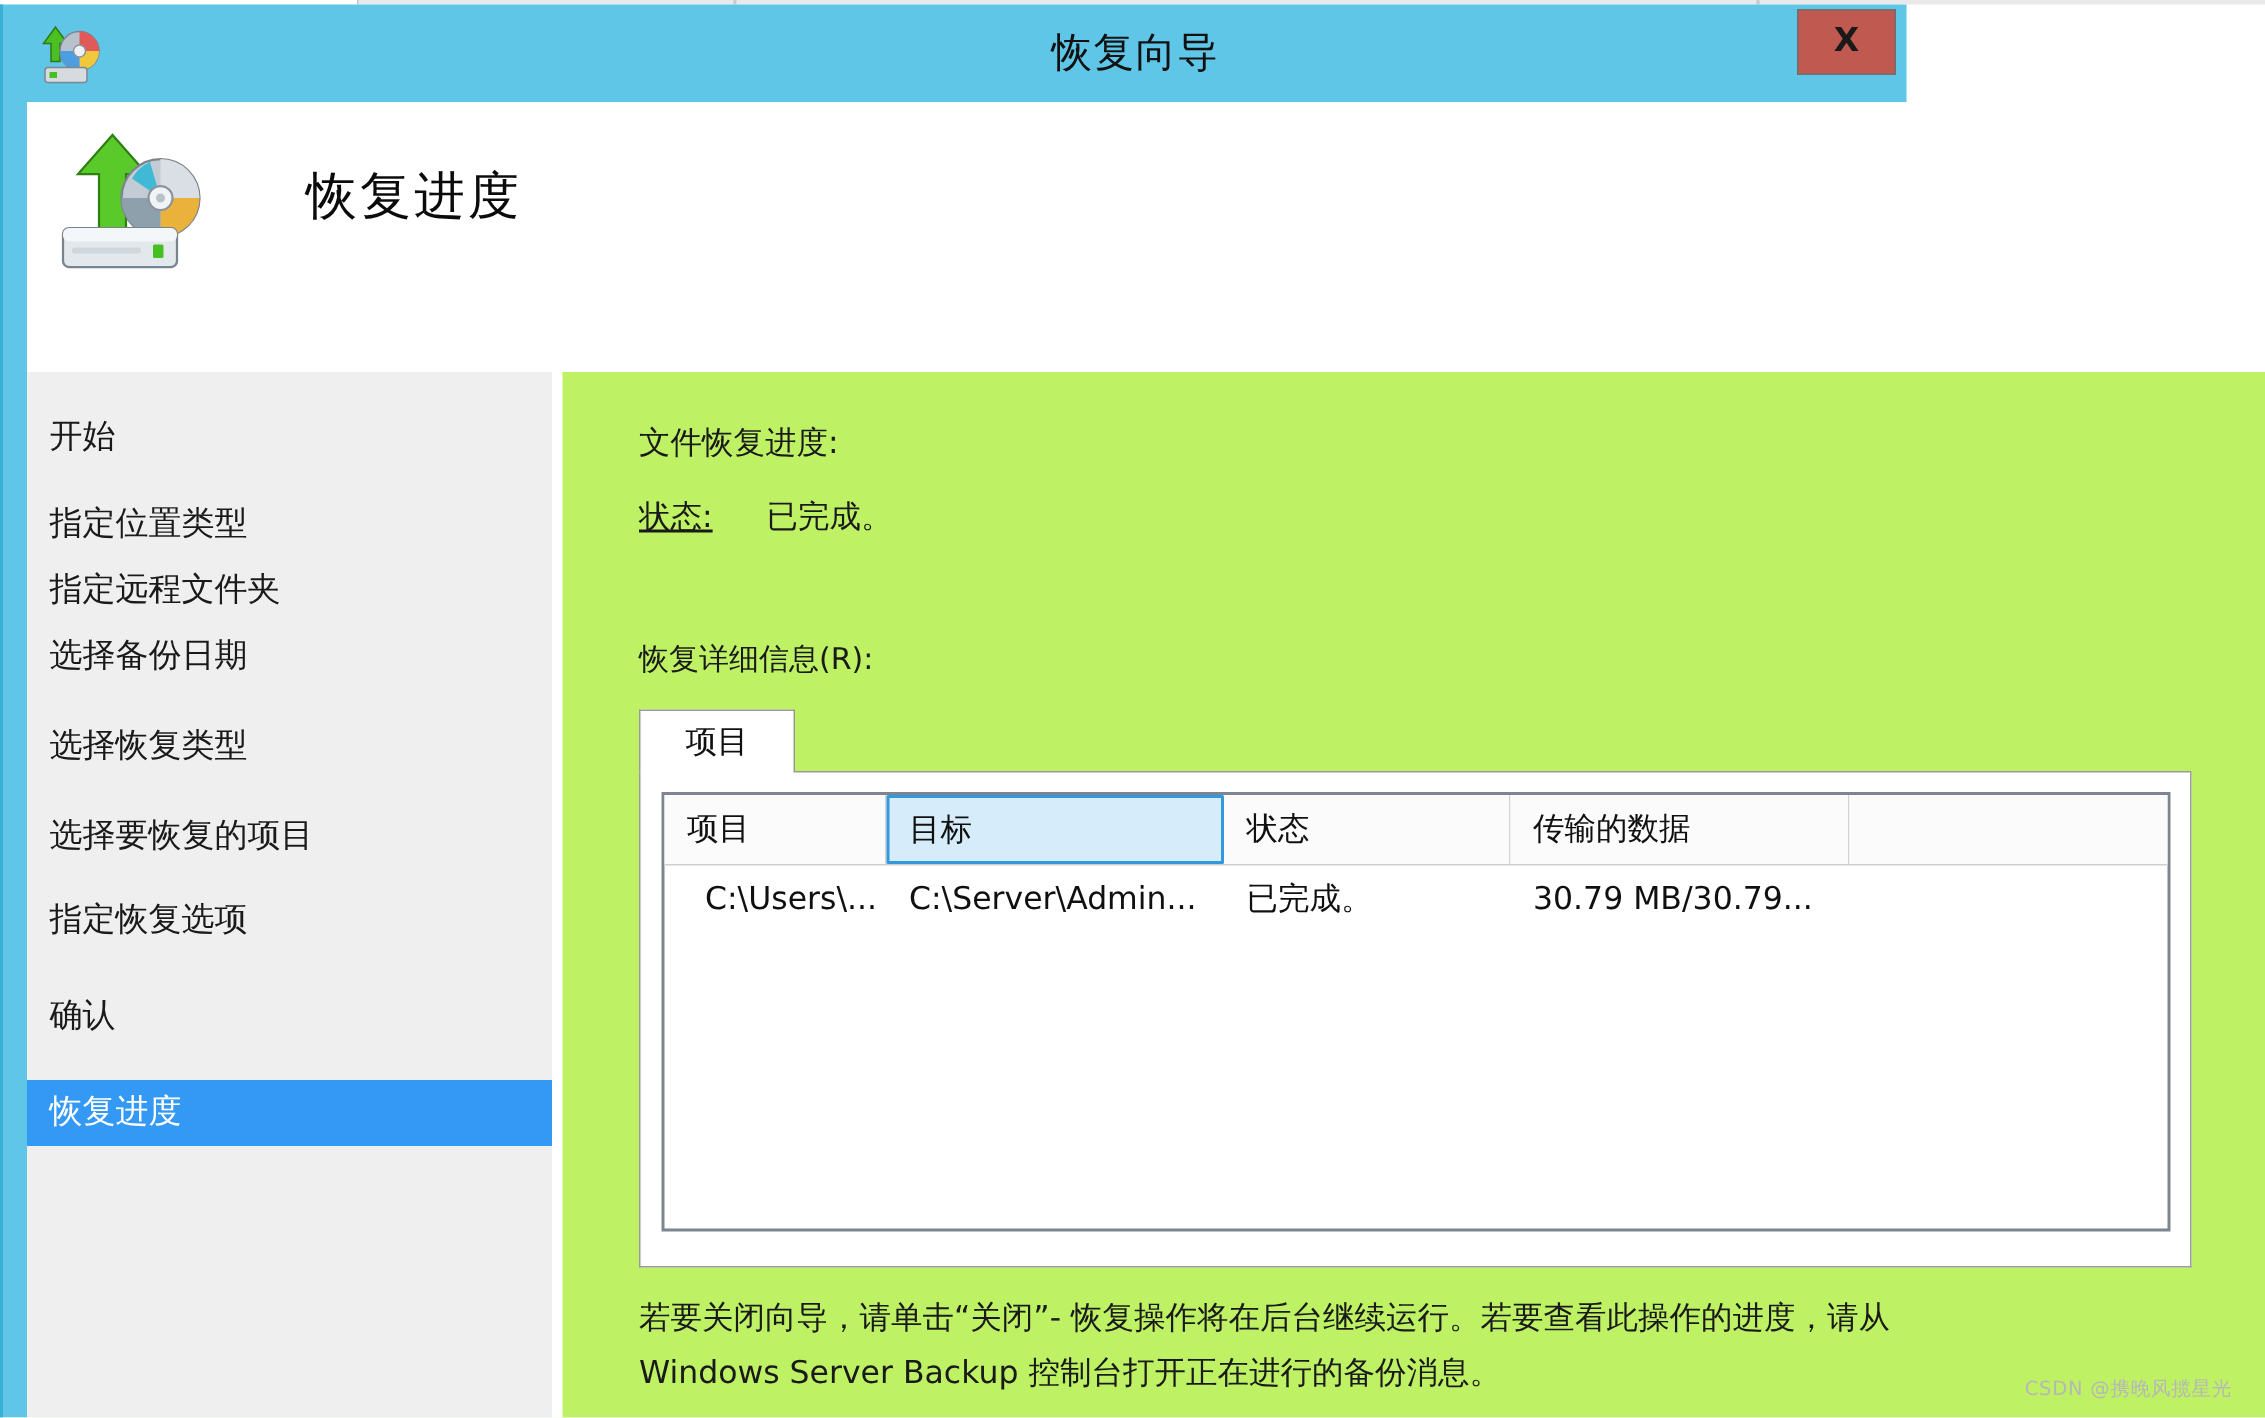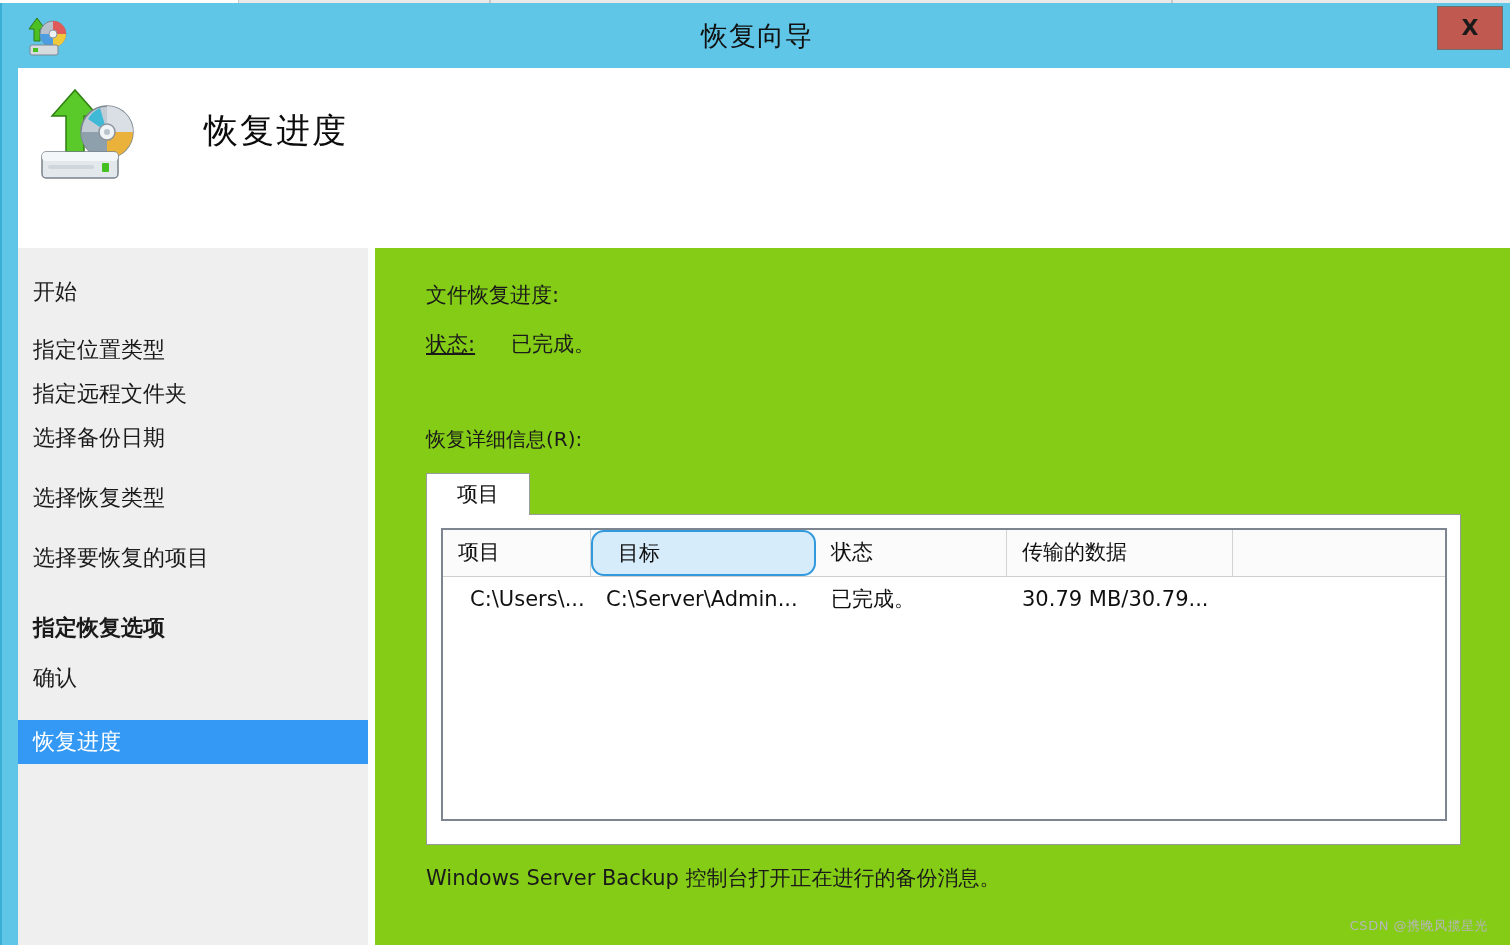--- a/index.html
+++ b/index.html
@@ -44,21 +44,21 @@
     width: 1510px;
     height: 942px;
     background: #ffffff;
     box-sizing: border-box;
   }
 
   
   .titlebar {
     position: absolute;
     left: 0; top: 0;
-    width: 1510px;
+    width: 1271px;
     height: 65px;
     background: #5fc6e8;
     box-sizing: border-box;
     border-left: 2px solid #3aafd6;
   }
   .title-icon {
     position: absolute;
     left: 20px;
     top: 8px;
     width: 52px;
@@ -173,21 +173,21 @@
     color: #ffffff;
   }
 
   
   .main {
     position: absolute;
     left: 357px;
     top: 0;
     width: 1135px;
     height: 697px;
-    background: #84cc16;
+    background: #bef264;
   }
 
   .label-progress {
     position: absolute;
     left: 51px;
     top: 33px;
     font-size: 21px;
     color: #1a1a1a;
     white-space: nowrap;
   }
@@ -284,23 +284,23 @@
     padding-left: 15px;
     box-sizing: border-box;
     border-right: 1px solid #d3d3d3;
     background: #fbfbfb;
     white-space: nowrap;
     cursor: pointer;
   }
   .lv-th.hot {
     background: #d6ecfb;
     border: 2px solid #3399dd;
-    border-radius: 13px;
+    border-radius: 1px;
     line-height: 42px;
-    padding-left: 25px;
+    padding-left: 13px;
   }
   .lv-row {
     position: relative;
     height: 46px;
   }
   .lv-td {
     position: absolute;
     top: 0;
     height: 46px;
     line-height: 45px;
@@ -396,21 +396,21 @@
     <div class="body-area">
 
       <div class="sidebar">
         <div class="sidebar-list">
           <div class="side-item" style="top:22px;"><span>开始</span></div>
           <div class="side-item" style="top:80px;"><span>指定位置类型</span></div>
           <div class="side-item" style="top:124px;"><span>指定远程文件夹</span></div>
           <div class="side-item" style="top:168px;"><span>选择备份日期</span></div>
           <div class="side-item" style="top:228px;"><span>选择恢复类型</span></div>
           <div class="side-item" style="top:288px;"><span>选择要恢复的项目</span></div>
-          <div class="side-item" style="top:358px;font-weight:bold;"><span>指定恢复选项</span></div>
+          <div class="side-item" style="top:344px;"><span>指定恢复选项</span></div>
           <div class="side-item" style="top:408px;"><span>确认</span></div>
           <div class="side-item active" style="top:472px;"><span>恢复进度</span></div>
         </div>
       </div>
 
       <div class="main">
 
         <div class="label-progress">文件恢复进度:</div>
 
         <div class="status-row">
@@ -439,20 +439,21 @@
               <div class="lv-td" style="left:0px;width:148px;padding-left:27px;">C:\Users\...</div>
               <div class="lv-td" style="left:148px;width:225px;">C:\Server\Admin...</div>
               <div class="lv-td" style="left:373px;width:191px;">已完成。</div>
               <div class="lv-td" style="left:564px;width:226px;">30.79 MB/30.79...</div>
             </div>
 
           </div>
         </div>
 
         <div class="footer-note">
+          <div>若要关闭向导，请单击“关闭”- 恢复操作将在后台继续运行。若要查看此操作的进度，请从</div>
           <div>Windows Server Backup 控制台打开正在进行的备份消息。</div>
         </div>
 
       </div>
     </div>
   </div>
 
   <div class="watermark">CSDN @携晚风揽星光</div>
 
 </div>

